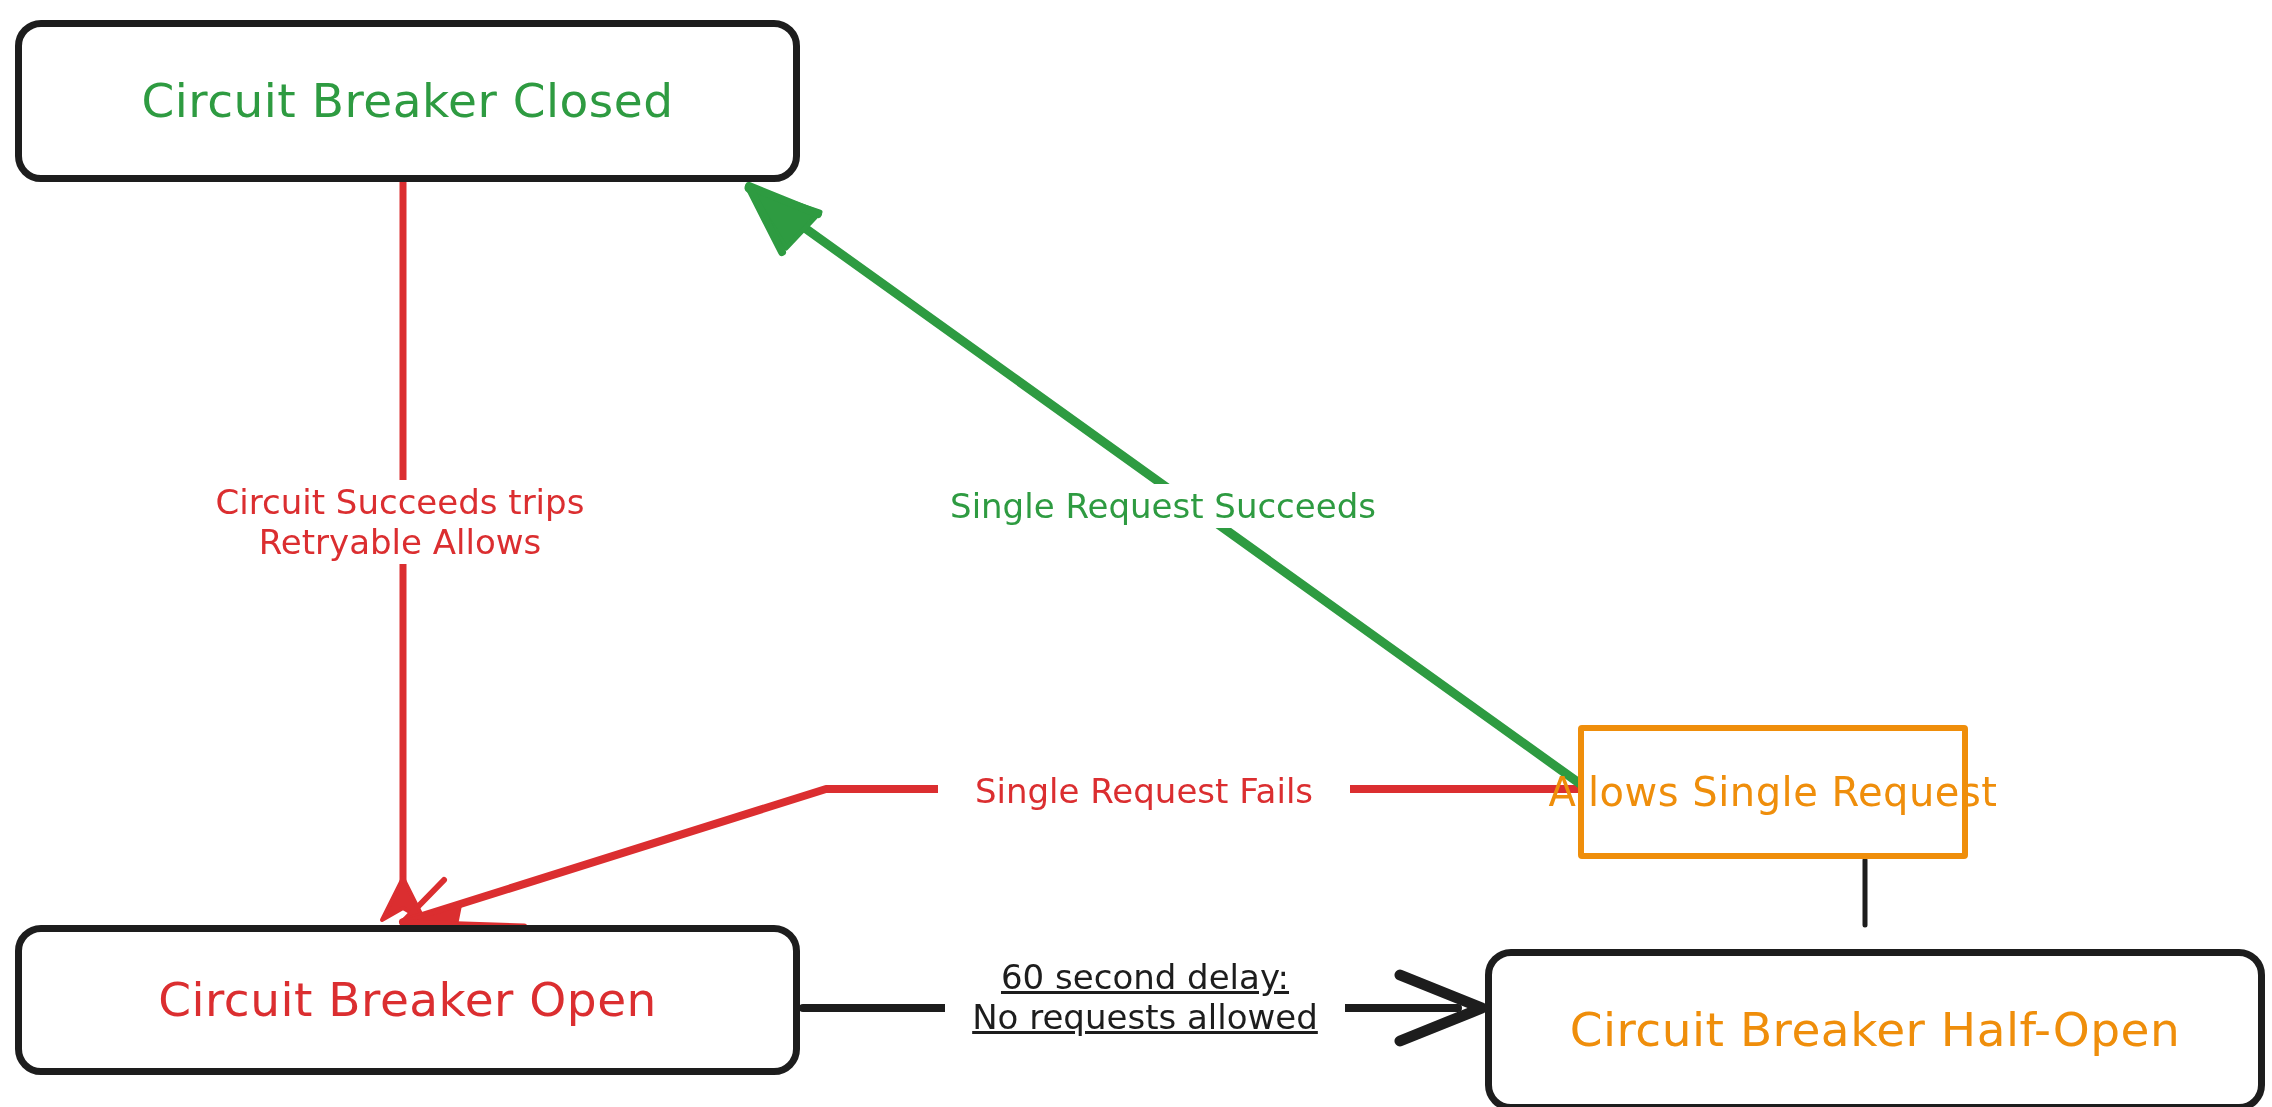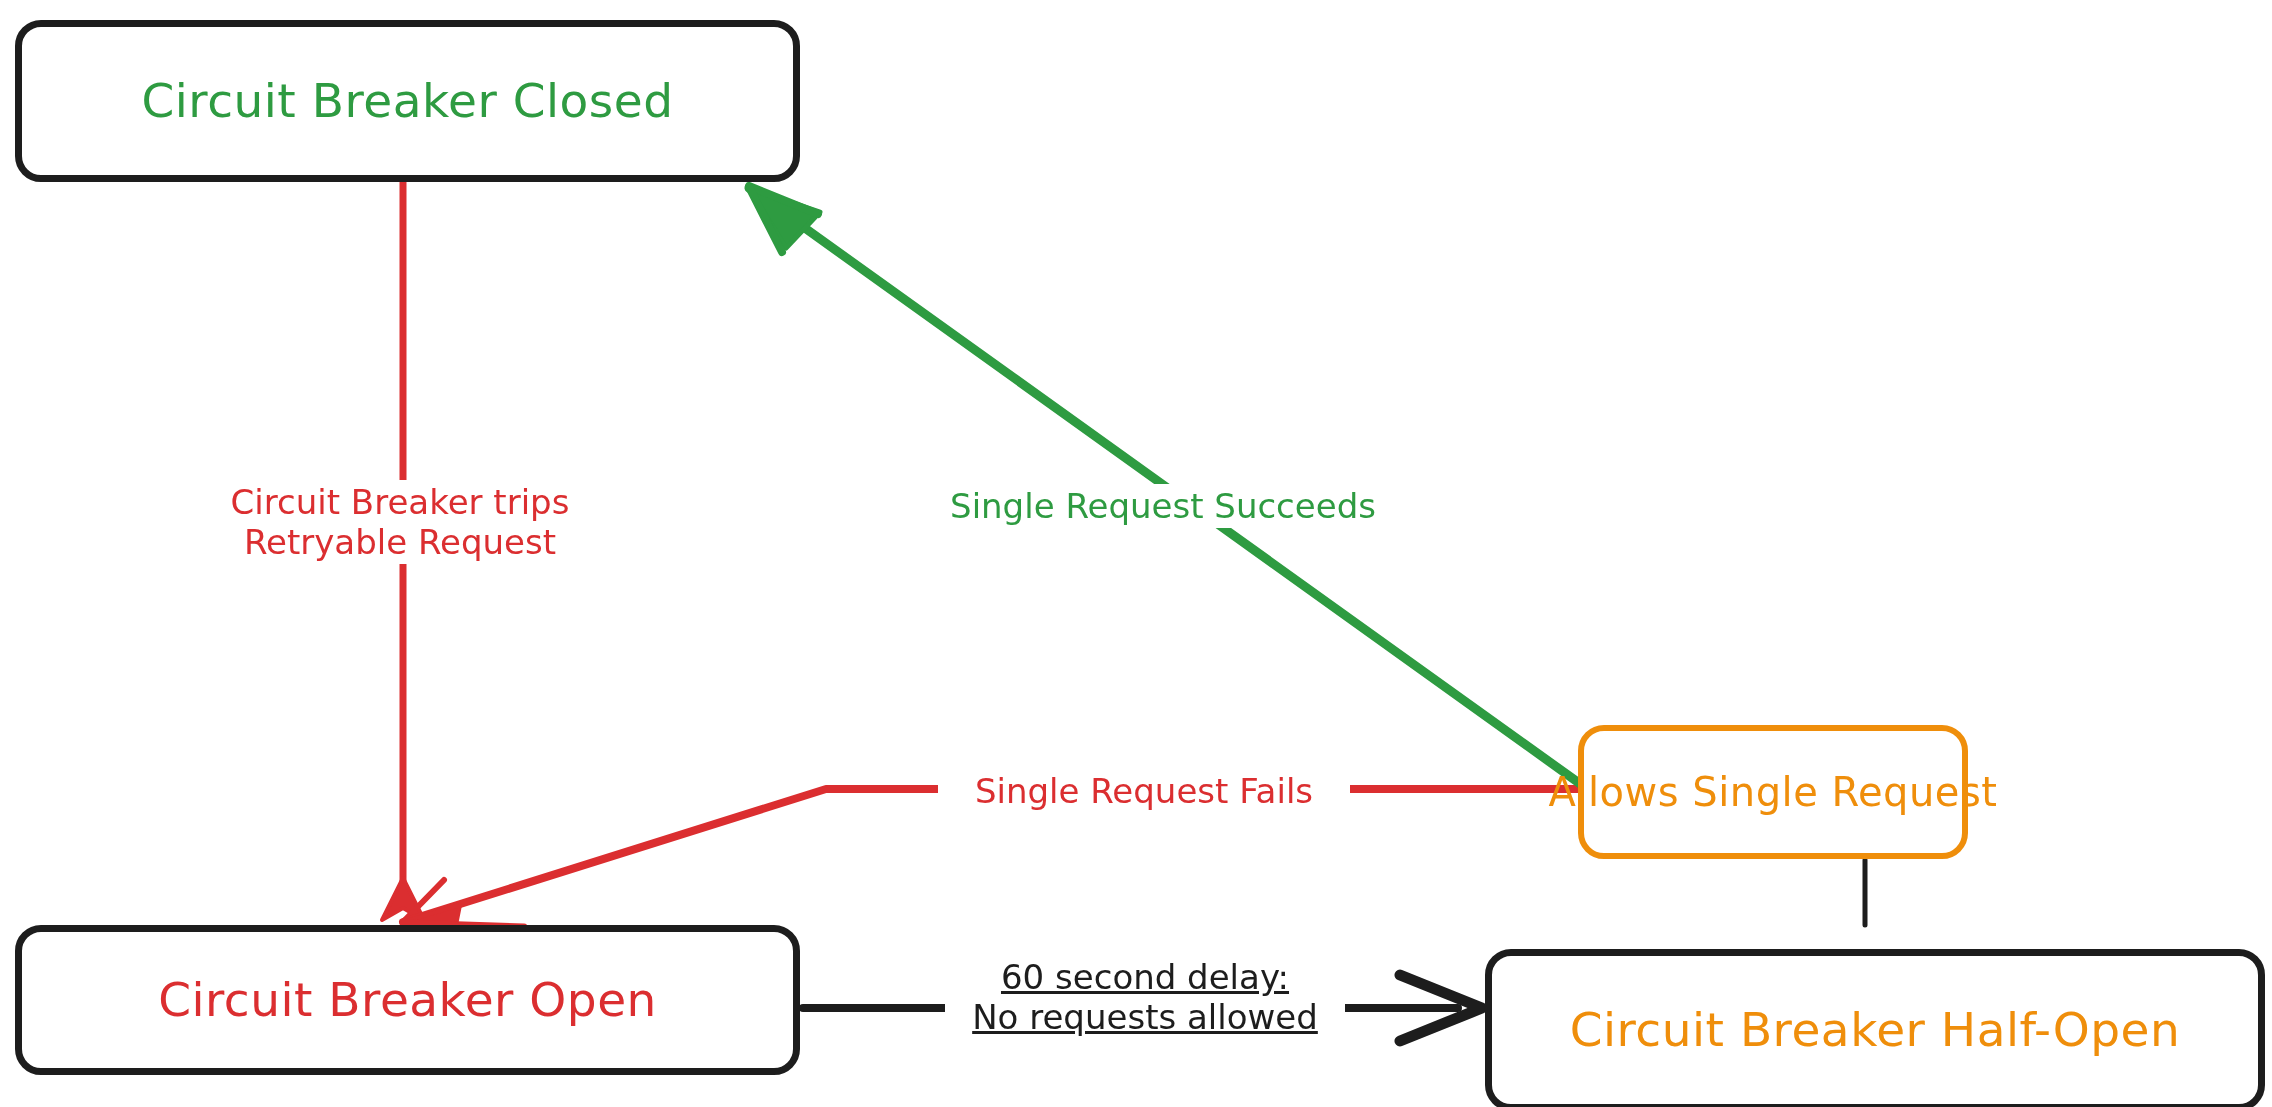--- a/index.html
+++ b/index.html
@@ -36,21 +36,21 @@
     background: #ffffff;
     border-radius: 26px;
     text-align: center;
     z-index: 3;
   }
   .node-black {
     border: 7px solid #1d1d1d;
   }
   .node-orange {
     border: 6px solid #ef8e0b;
-    border-radius: 26px;
+    border-radius: 4px;
   }
   .node-label {
     font-family: "DejaVu Sans", sans-serif;
     font-weight: 400;
     letter-spacing: 0.5px;
     line-height: 1.1;
     white-space: nowrap;
   }
   .lbl-lg  { font-size: 47px; }
   .lbl-md  { font-size: 40px; }
@@ -119,22 +119,22 @@
 
   <div class="node node-orange" style="left:1578px; top:725px; width:390px; height:134px;">
     <span class="node-label lbl-md c-orange">Allows Single Request</span>
   </div>
 
   <div class="node node-black" style="left:1485px; top:949px; width:780px; height:162px;">
     <span class="node-label lbl-lg c-orange">Circuit Breaker Half-Open</span>
   </div>
 
   <div class="edge-label c-red" style="left:180px; top:480px; width:440px;">
-    <div>Circuit Breaker trips</div>
-    <div>Retryable Request</div>
+    <div>Circuit Succeeds trips</div>
+    <div>Retryable Allows</div>
   </div>
 
   <div class="edge-label c-green" style="left:918px; top:484px; width:490px;">
     <div>Single Request Succeeds</div>
   </div>
 
   <div class="edge-label c-red" style="left:938px; top:769px; width:412px;">
     <div>Single Request Fails</div>
   </div>
 

